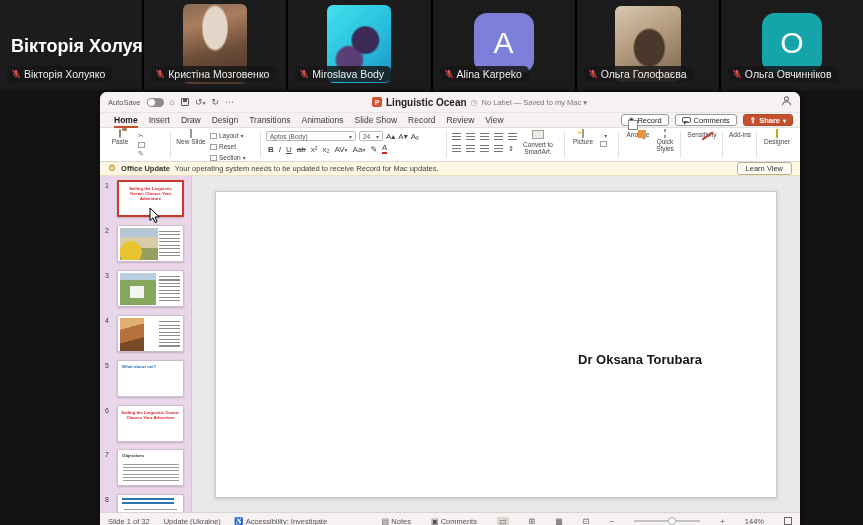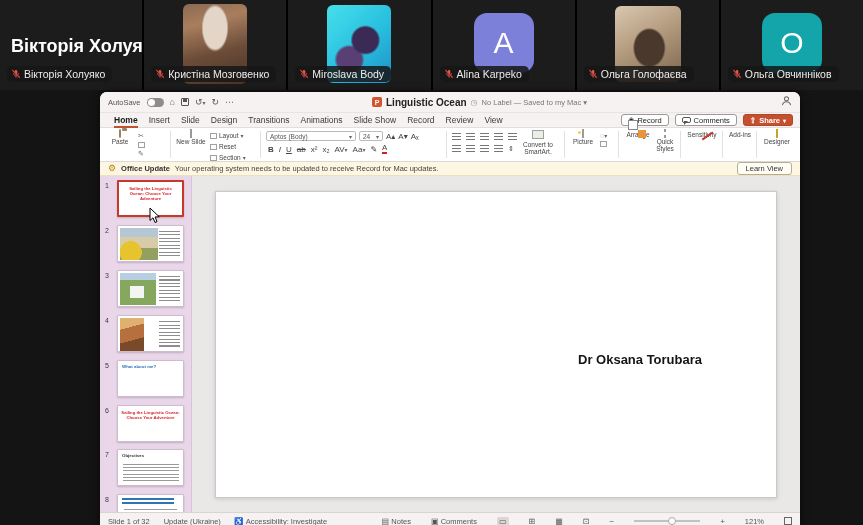--- a/index.html
+++ b/index.html
@@ -289,21 +289,21 @@
           <circle cx="6" cy="4" r="2.2" fill="none" stroke="#666" stroke-width="1.1"></circle>
           <path d="M1.5 11c.6-2.4 2.4-3.6 4.5-3.6s3.9 1.2 4.5 3.6" fill="none" stroke="#666" stroke-width="1.1"></path>
         </svg>
       </div>
     </div>
 
     <div class="tabrow">
       <div class="tabs">
           <span class="tab active">Home</span>
           <span class="tab">Insert</span>
-          <span class="tab">Slide</span>
+          <span class="tab">Draw</span>
           <span class="tab">Design</span>
           <span class="tab">Transitions</span>
           <span class="tab">Animations</span>
           <span class="tab">Slide Show</span>
           <span class="tab">Record</span>
           <span class="tab">Review</span>
           <span class="tab">View</span>
         </div>
       <div class="quick-actions">
         <span class="pill">
@@ -514,21 +514,21 @@
         <span><span class="sb-ic">▣ </span><span>Comments</span></span>
         <span class="sb-ic view-active">▭</span>
         <span class="sb-ic">⊞</span>
         <span class="sb-ic">▦</span>
         <span class="sb-ic">⊡</span>
         <span class="sb-ic">−</span>
         <span class="zoom-slider">
             <span class="zoom-knob"></span>
           </span>
         <span class="sb-ic">+</span>
-        <span>121%</span>
+        <span>144%</span>
         <span class="ic-fit"></span>
       </span>
     </div>
   </div>
 
   <svg class="cursor" width="12" height="17" viewBox="0 0 12 17">
     <path d="M1 1 L1 13.5 L4 10.8 L6 15.5 L8 14.6 L6.1 10 L10.2 9.8 Z" fill="#fff" stroke="#000" stroke-width="1"></path>
   </svg>
 </div>
 

